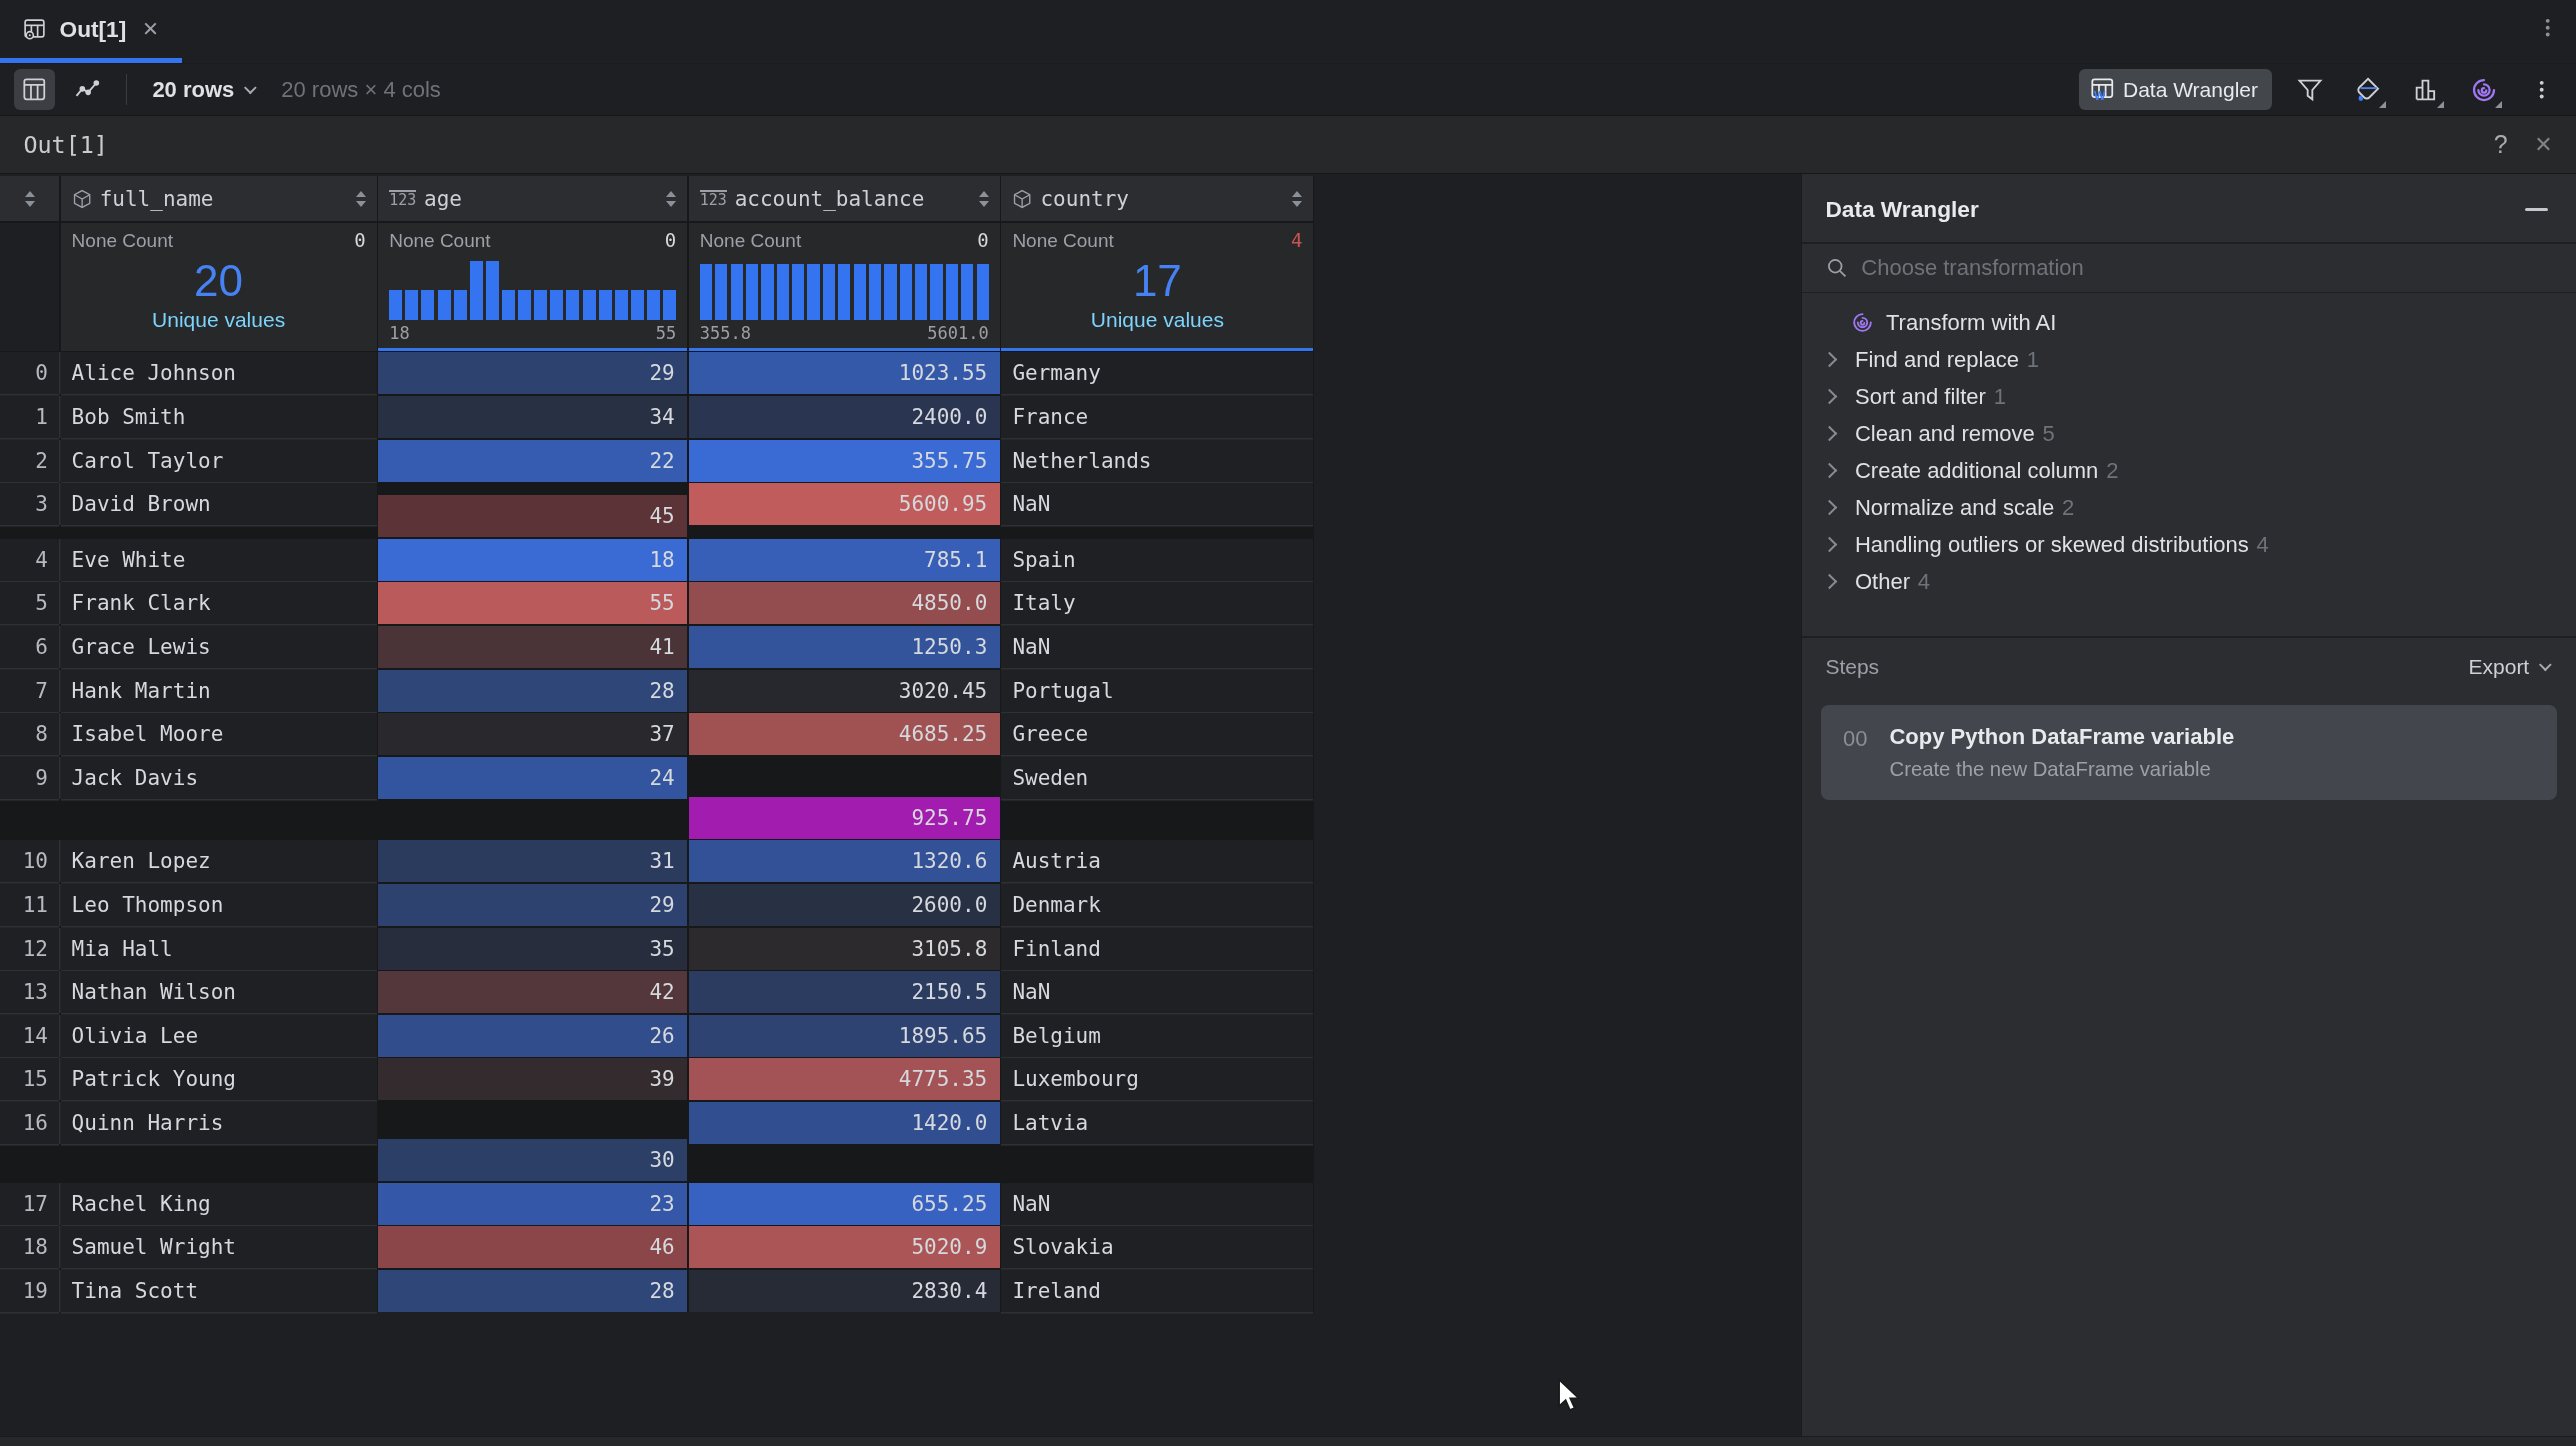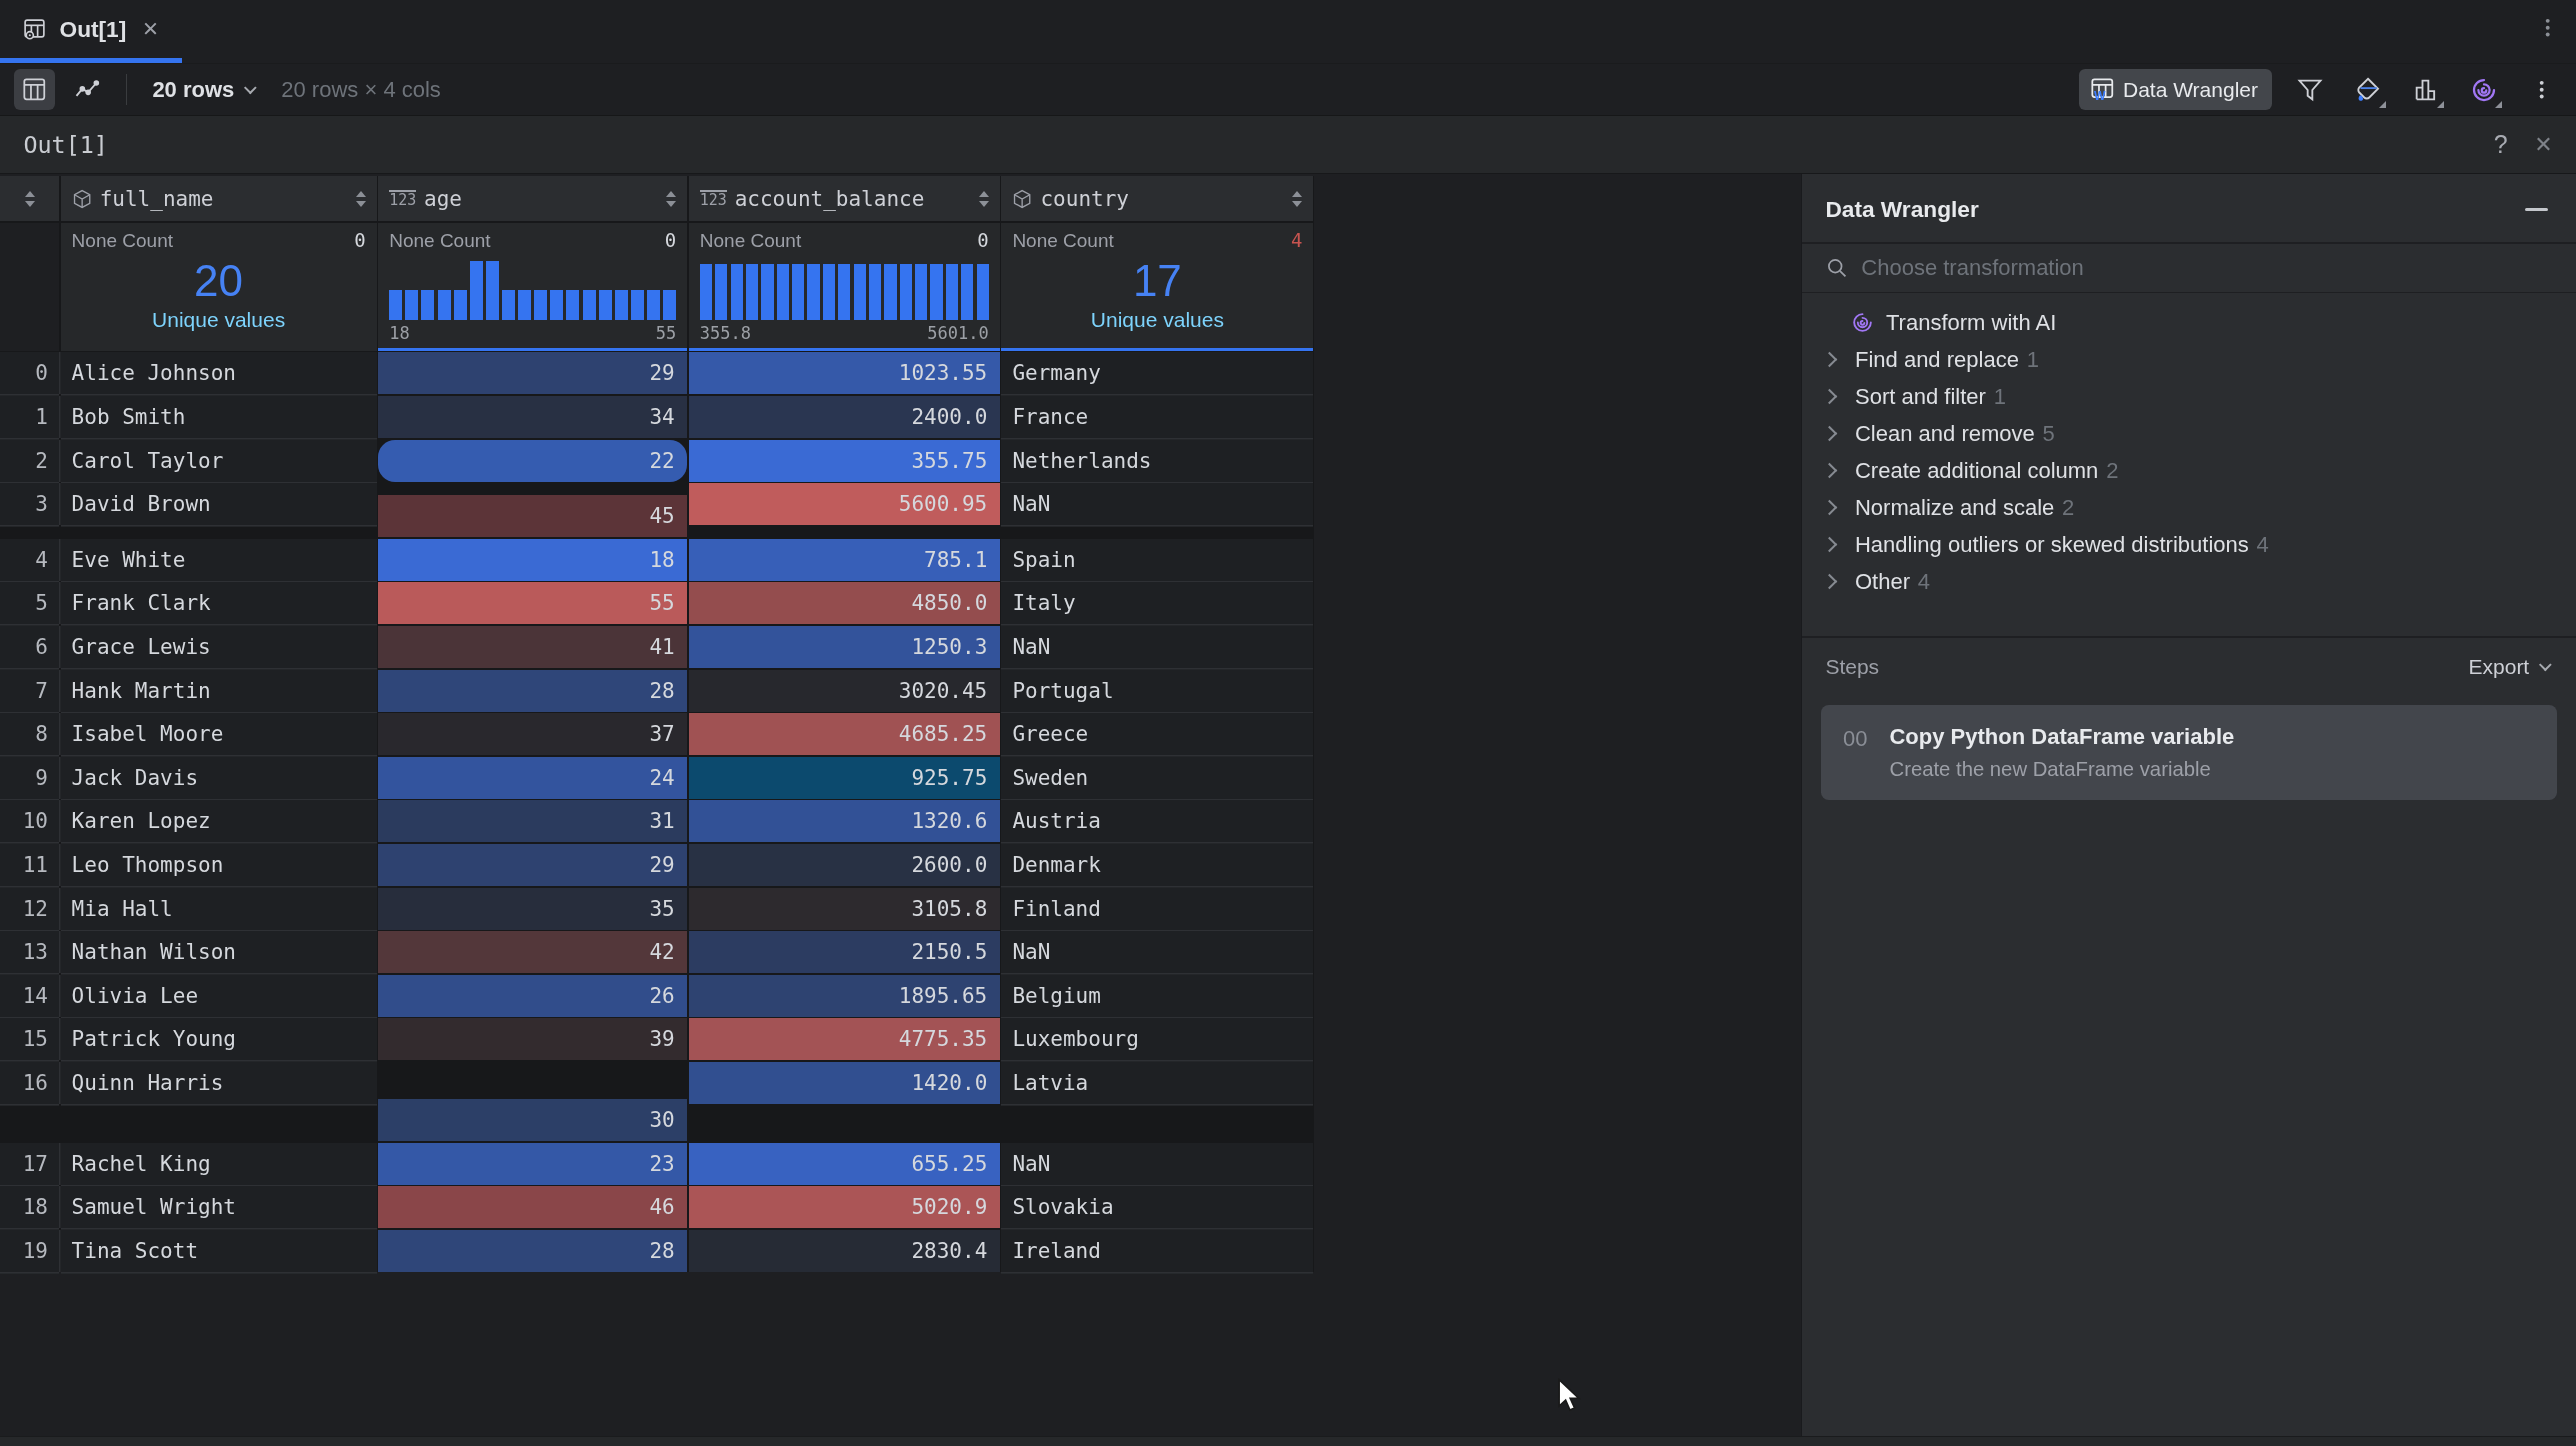--- a/index.html
+++ b/index.html
@@ -349,21 +349,21 @@
         <div class="cell num" style="background: rgb(46, 66, 112);">29</div>
         <div class="cell num" style="background: rgb(53, 89, 169);">1023.55</div>
         <div class="cell country">Germany</div>
         <div class="cell rn">1</div>
         <div class="cell name">Bob Smith</div>
         <div class="cell num" style="background: rgb(40, 48, 67);">34</div>
         <div class="cell num" style="background: rgb(42, 54, 81);">2400.0</div>
         <div class="cell country">France</div>
         <div class="cell rn">2</div>
         <div class="cell name">Carol Taylor</div>
-        <div class="cell num" style="background: rgb(53, 92, 176); border-radius: 17px;">22</div>
+        <div class="cell num" style="background: rgb(53, 92, 176);">22</div>
         <div class="cell num" style="background: rgb(58, 106, 212);">355.75</div>
         <div class="cell country">Netherlands</div>
         <div class="cell rn">3</div>
         <div class="cell name">David Brown</div>
         <div class="cell num" style="background: rgb(92, 52, 56); margin-top: 12px;">45</div>
         <div class="cell num" style="background: rgb(192, 92, 92);">5600.95</div>
         <div class="cell country">NaN</div>
         <div class="cell rn">4</div>
         <div class="cell name">Eve White</div>
         <div class="cell num" style="background: rgb(58, 106, 212);">18</div>
@@ -385,21 +385,21 @@
         <div class="cell num" style="background: rgb(39, 40, 45);">3020.45</div>
         <div class="cell country">Portugal</div>
         <div class="cell rn">8</div>
         <div class="cell name">Isabel Moore</div>
         <div class="cell num" style="background: rgb(41, 40, 45);">37</div>
         <div class="cell num" style="background: rgb(160, 82, 83);">4685.25</div>
         <div class="cell country">Greece</div>
         <div class="cell rn">9</div>
         <div class="cell name">Jack Davis</div>
         <div class="cell num" style="background: rgb(51, 84, 158);">24</div>
-        <div class="cell num" style="background: #0c4a6e;">925.75</div>
+        <div class="cell num" style="background: #a21caf; margin-top: 40px;">925.75</div>
         <div class="cell country">Sweden</div>
         <div class="cell rn">10</div>
         <div class="cell name">Karen Lopez</div>
         <div class="cell num" style="background: rgb(43, 59, 94);">31</div>
         <div class="cell num" style="background: rgb(50, 81, 150);">1320.6</div>
         <div class="cell country">Austria</div>
         <div class="cell rn">11</div>
         <div class="cell name">Leo Thompson</div>
         <div class="cell num" style="background: rgb(46, 66, 112);">29</div>
         <div class="cell num" style="background: rgb(40, 49, 68);">2600.0</div>

